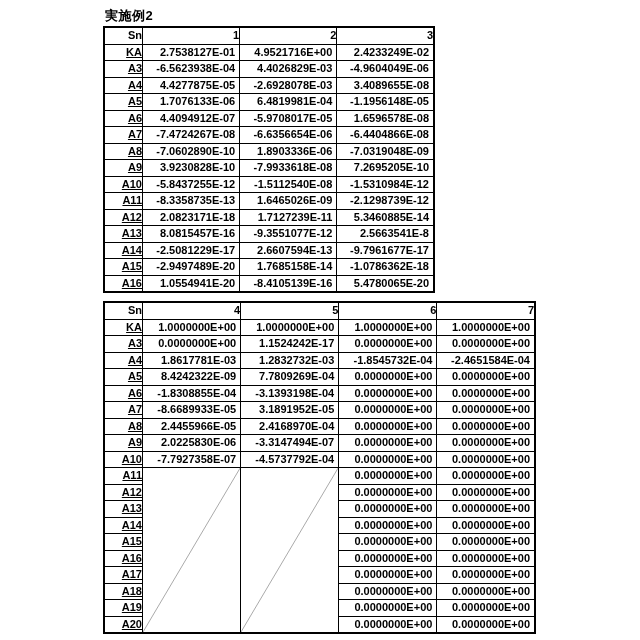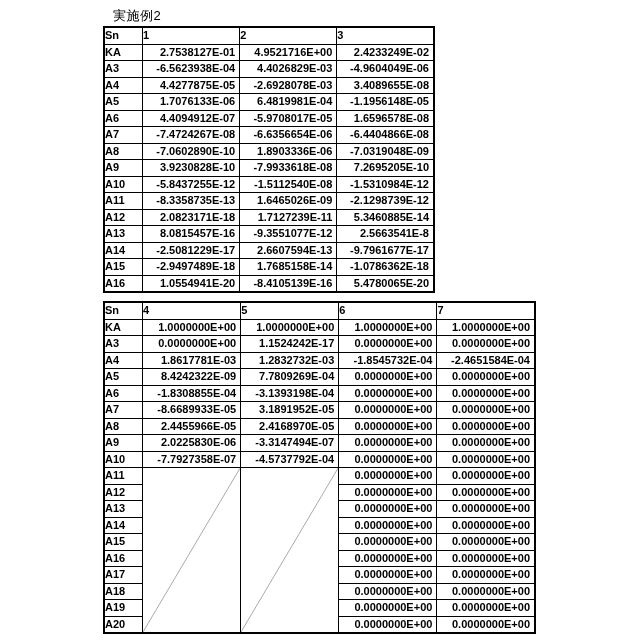--- a/index.html
+++ b/index.html
@@ -10,24 +10,24 @@
   .page {
     position: relative;
     width: 640px;
     height: 640px;
     background: #ffffff;
     font-family: "Liberation Sans", sans-serif;
     color: #000000;
   }
   .title {
     position: absolute;
-    left: 113px;
+    left: 105px;
     top: 7px;
     font-size: 13px;
-    font-weight: normal;
+    font-weight: bold;
     letter-spacing: 0.5px;
     text-align: right;
   }
   table.data-table {
     position: absolute;
     left: 103px;
     border-collapse: collapse;
     table-layout: fixed;
     background: #ffffff;
     border: 2px solid #000000;
@@ -39,23 +39,23 @@
     border: 1px solid #000000;
     font-size: 11px;
     font-weight: bold;
     height: 15.5px;
     line-height: 15.5px;
     padding: 0;
     white-space: nowrap;
     overflow: hidden;
     color: #000000;
   }
-  .data-table th { text-align: left; }
+  .data-table th { text-align: right; }
   .data-table th.sn { width: 37px; }
-  .data-table td.label { text-align: left; }
+  .data-table td.label { text-align: right; text-decoration: underline; }
   .data-table td.num  { text-align: right; padding-right: 4px; }
   .data-table td.diag { position: relative; padding: 0; }
   .data-table td.diag svg {
     position: absolute;
     top: 0; left: 0;
     width: 100%; height: 100%;
     display: block;
   }
   .data-table td.diag line {
     stroke: #aaaaaa;
@@ -151,21 +151,21 @@
           <td class="num">2.5663541E-8</td>
         </tr>
         <tr>
           <td class="label">A14</td>
           <td class="num">-2.5081229E-17</td>
           <td class="num">2.6607594E-13</td>
           <td class="num">-9.7961677E-17</td>
         </tr>
         <tr>
           <td class="label">A15</td>
-          <td class="num">-2.9497489E-18</td>
+          <td class="num">-2.9497489E-20</td>
           <td class="num">1.7685158E-14</td>
           <td class="num">-1.0786362E-18</td>
         </tr>
         <tr>
           <td class="label">A16</td>
           <td class="num">1.0554941E-20</td>
           <td class="num">-8.4105139E-16</td>
           <td class="num">5.4780065E-20</td>
         </tr>
       </tbody>
@@ -220,21 +220,21 @@
         <tr>
           <td class="label">A7</td>
           <td class="num">-8.6689933E-05</td>
           <td class="num">3.1891952E-05</td>
           <td class="num">0.0000000E+00</td>
           <td class="num">0.0000000E+00</td>
         </tr>
         <tr>
           <td class="label">A8</td>
           <td class="num">2.4455966E-05</td>
-          <td class="num">2.4168970E-05</td>
+          <td class="num">2.4168970E-04</td>
           <td class="num">0.0000000E+00</td>
           <td class="num">0.0000000E+00</td>
         </tr>
         <tr>
           <td class="label">A9</td>
           <td class="num">2.0225830E-06</td>
           <td class="num">-3.3147494E-07</td>
           <td class="num">0.0000000E+00</td>
           <td class="num">0.0000000E+00</td>
         </tr>

